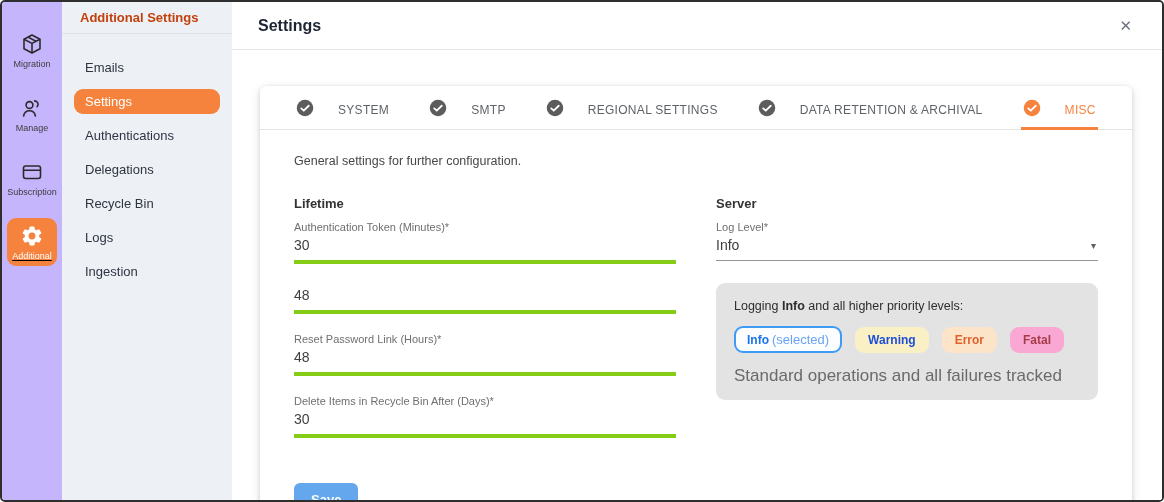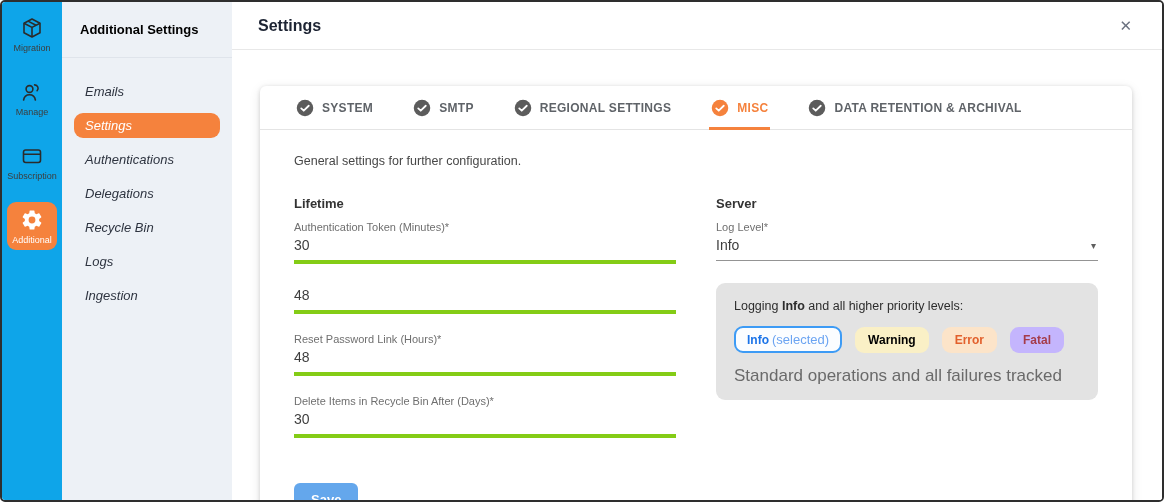--- a/index.html
+++ b/index.html
@@ -7,49 +7,49 @@
   body { font-family: "Liberation Sans", sans-serif; }
 
   .frame {
     width: 1164px; height: 502px;
     border: 2px solid #2e2e2e; border-radius: 5px;
     overflow: hidden; display: flex; background: #fff;
   }
 
   
   .rail {
-    width: 60px; flex-shrink: 0; background: #0ea5e9;
+    width: 60px; flex-shrink: 0; background: #c4b5fd;
     display: flex; flex-direction: column; align-items: center;
-    padding-top: 8px; gap: 16px;
+    padding-top: 24px; gap: 16px;
   }
   .rail-item {
     width: 50px; padding: 6px 0 5px; border-radius: 9px;
     display: flex; flex-direction: column; align-items: center; gap: 3px;
     cursor: pointer;
   }
   .rail-item .ric { width: 24px; height: 24px; display: block; }
   .rail-item .ric svg { width: 24px; height: 24px; display: block; }
   .rail-item .rlabel { font-size: 9px; color: #3d3d3d; white-space: nowrap; }
-  .rail-item.active { background: #F5823D; }
+  .rail-item.active { background: #F5823D; text-decoration: underline; }
   .rail-item.active .rlabel { color: #fff; }
 
   
   .subside {
     width: 170px; flex-shrink: 0; background: #EDF1F6;
     display: flex; flex-direction: column;
   }
   .subside-header {
-    height: 56px; flex-shrink: 0; display: flex; align-items: center;
-    padding: 0 18px; font-size: 13px; font-weight: 600; color: #000000;
+    height: 32px; flex-shrink: 0; display: flex; align-items: center;
+    padding: 0 18px; font-size: 13px; font-weight: 600; color: #c2410c;
     border-bottom: 1px solid #dfe4eb;
   }
   .subside-nav { padding-top: 12px; }
   .side-item {
     margin: 9px 12px; padding: 5px 11px; border-radius: 9px;
-    font-size: 13px; color: #2e3440; cursor: pointer; font-style: italic;
+    font-size: 13px; color: #2e3440; cursor: pointer;
   }
   .side-item.active { background: #F5823D; color: #fff; }
 
   
   .main { flex: 1; min-width: 0; display: flex; flex-direction: column; background: #fff; }
   .main-header {
     height: 48px; flex-shrink: 0; display: flex; align-items: center;
     justify-content: space-between; padding: 0 30px 0 26px;
     border-bottom: 1px solid #e8e8e8;
   }
@@ -62,24 +62,24 @@
     box-shadow: 0 1px 4px rgba(0,0,0,.14), 0 3px 12px rgba(0,0,0,.10);
     padding-bottom: 22px;
   }
 
   
   .tabs {
     display: flex; gap: 36px; padding: 0 34px;
     border-bottom: 1px solid #e4e4e4;
   }
   .tab {
-    display: flex; align-items: center; gap: 8px;
+    display: flex; align-items: flex-end; gap: 24px;
     padding: 13px 2px 10px; margin-bottom: -1px;
     border-bottom: 3px solid transparent;
-    font-size: 12px; font-weight: 700; letter-spacing: .3px;
+    font-size: 12px; font-weight: 400; letter-spacing: .3px;
     color: #5f6368; cursor: pointer; white-space: nowrap;
   }
   .tab .check-icon { width: 18px; height: 18px; }
   .tab .check-icon svg { width: 18px; height: 18px; display: block; }
   .tab .check-icon circle { fill: #5c5c5c; }
   .tab.active { color: #F5823D; border-bottom-color: #F5823D; }
   .tab.active .check-icon circle { fill: #F5823D; }
 
   .card-content { padding: 24px 34px 0; }
   .desc { font-size: 12.5px; color: #474747; }
@@ -113,23 +113,23 @@
   .badges { display: flex; align-items: center; gap: 13px; margin-top: 13px; }
   .badge {
     border-radius: 9px; padding: 6px 13px; font-size: 12px; font-weight: 700;
     white-space: nowrap;
   }
   .badge.info {
     background: #fbfdff; border: 2px solid #3D9BF5; color: #1A73E8;
     padding: 4px 11px;
   }
   .badge.info .note { font-weight: 400; font-size: 13px; color: #6ba4f2; margin-left: 3px; }
-  .badge.warning { background: #FAF0C6; color: #000000; }
+  .badge.warning { background: #FAF0C6; color: #1d4ed8; }
   .badge.error   { background: #FCE4C9; color: #E2602C; }
-  .badge.fatal   { background: #c4b5fd; color: #A53C4A; }
+  .badge.fatal   { background: #f9a8d4; color: #A53C4A; }
   .info-foot { margin-top: 13px; font-size: 17px; color: #6a6a6a; }
 
   .save-btn {
     margin-top: 26px; border: none; border-radius: 6px;
     background: #64A7EC; color: #fff;
     font-family: "Liberation Sans", sans-serif;
     font-size: 13px; font-weight: 700;
     padding: 9px 17px; cursor: pointer;
   }
 </style>
@@ -231,38 +231,38 @@
           <div class="tab">
             <span class="check-icon">
               <svg viewBox="0 0 24 24">
                   <circle cx="12" cy="12" r="11"></circle>
                   <path d="M7 12.6l3.3 3L17 9" stroke="#fff" stroke-width="2.4" fill="none" stroke-linecap="round" stroke-linejoin="round"></path>
                 </svg>
             </span>
             <span>REGIONAL SETTINGS</span>
           </div>
 
+          <div class="tab">
+            <span class="check-icon">
+              <svg viewBox="0 0 24 24">
+                  <circle cx="12" cy="12" r="11"></circle>
+                  <path d="M7 12.6l3.3 3L17 9" stroke="#fff" stroke-width="2.4" fill="none" stroke-linecap="round" stroke-linejoin="round"></path>
+                </svg>
+            </span>
+            <span>DATA RETENTION &amp; ARCHIVAL</span>
+          </div>
+
           <div class="tab active">
             <span class="check-icon">
               <svg viewBox="0 0 24 24">
                   <circle cx="12" cy="12" r="11"></circle>
                   <path d="M7 12.6l3.3 3L17 9" stroke="#fff" stroke-width="2.4" fill="none" stroke-linecap="round" stroke-linejoin="round"></path>
                 </svg>
             </span>
             <span>MISC</span>
-          </div>
-
-          <div class="tab">
-            <span class="check-icon">
-              <svg viewBox="0 0 24 24">
-                  <circle cx="12" cy="12" r="11"></circle>
-                  <path d="M7 12.6l3.3 3L17 9" stroke="#fff" stroke-width="2.4" fill="none" stroke-linecap="round" stroke-linejoin="round"></path>
-                </svg>
-            </span>
-            <span>DATA RETENTION &amp; ARCHIVAL</span>
           </div>
         </div>
 
         <div class="card-content">
           <p class="desc">General settings for further configuration.</p>
 
           <div class="columns">
 
             <div class="col">
               <div class="col-heading">Lifetime</div>

